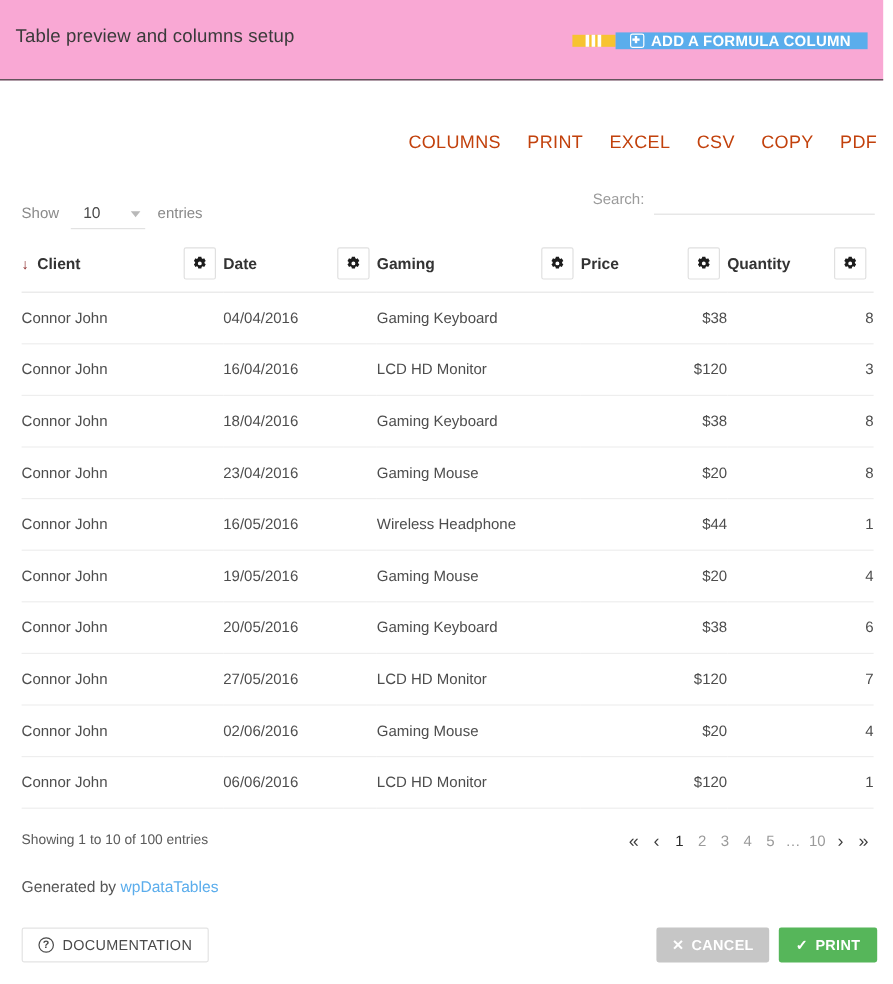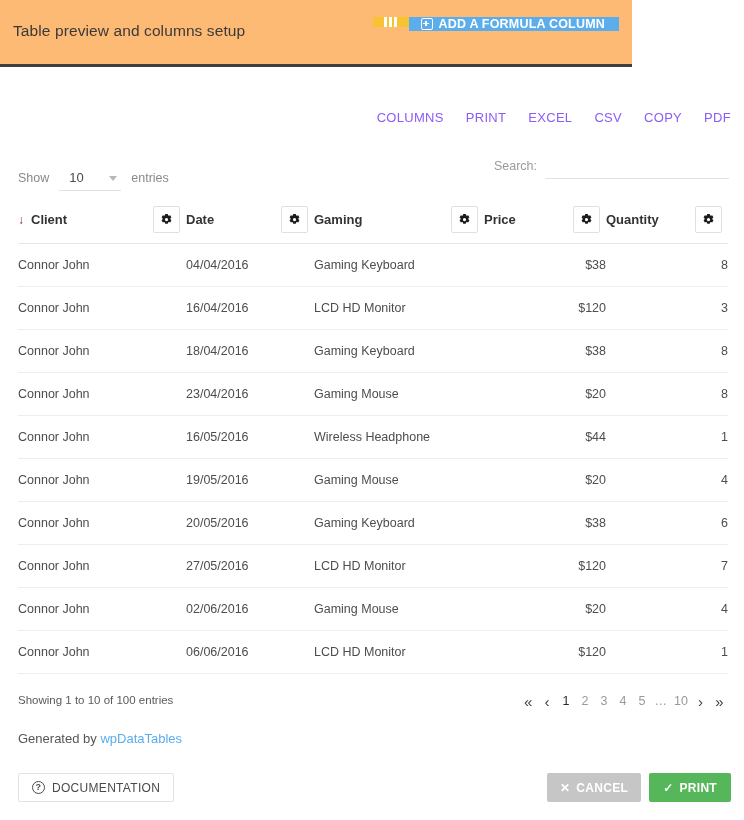--- a/index.html
+++ b/index.html
@@ -16,37 +16,37 @@
     width: 744px;
     height: 820px;
     overflow: hidden;
     background: #fff;
   }
 
   
   .topbar {
     position: absolute;
     top: 0; left: 0;
-    width: 632px; height: 67px;
-    background: #fdba74;
-    border-bottom: 3px solid #404040;
+    width: 736px; height: 67px;
+    background: #f9a8d4;
+    border-bottom: 1px solid #404040;
   }
   .topbar-title {
     position: absolute;
     left: 13px; top: 22px;
     font-size: 15.5px;
     color: #3a3a3a;
     letter-spacing: .1px;
     white-space: nowrap;
   }
   .topbar-actions {
     position: absolute;
     right: 13px; top: 17px;
     display: flex;
-    align-items: flex-start;
+    align-items: center;
     height: 33px;
   }
   .btn-columns-toggle {
     width: 36px;
     background: #f7c331;
     border: none;
     display: flex;
     align-items: center;
     justify-content: center;
     cursor: pointer;
@@ -97,22 +97,22 @@
   
   .export-bar {
     position: absolute;
     top: 110px;
     right: 13px;
     display: flex;
     gap: 22px;
     align-items: center;
   }
   .export-link {
-    color: #8b5cf6;
-    font-size: 13px;
+    color: #c2410c;
+    font-size: 15px;
     letter-spacing: .3px;
     text-decoration: none;
     cursor: pointer;
     white-space: nowrap;
   }
 
   
   .length-wrap {
     position: absolute;
     left: 18px; top: 170px;

